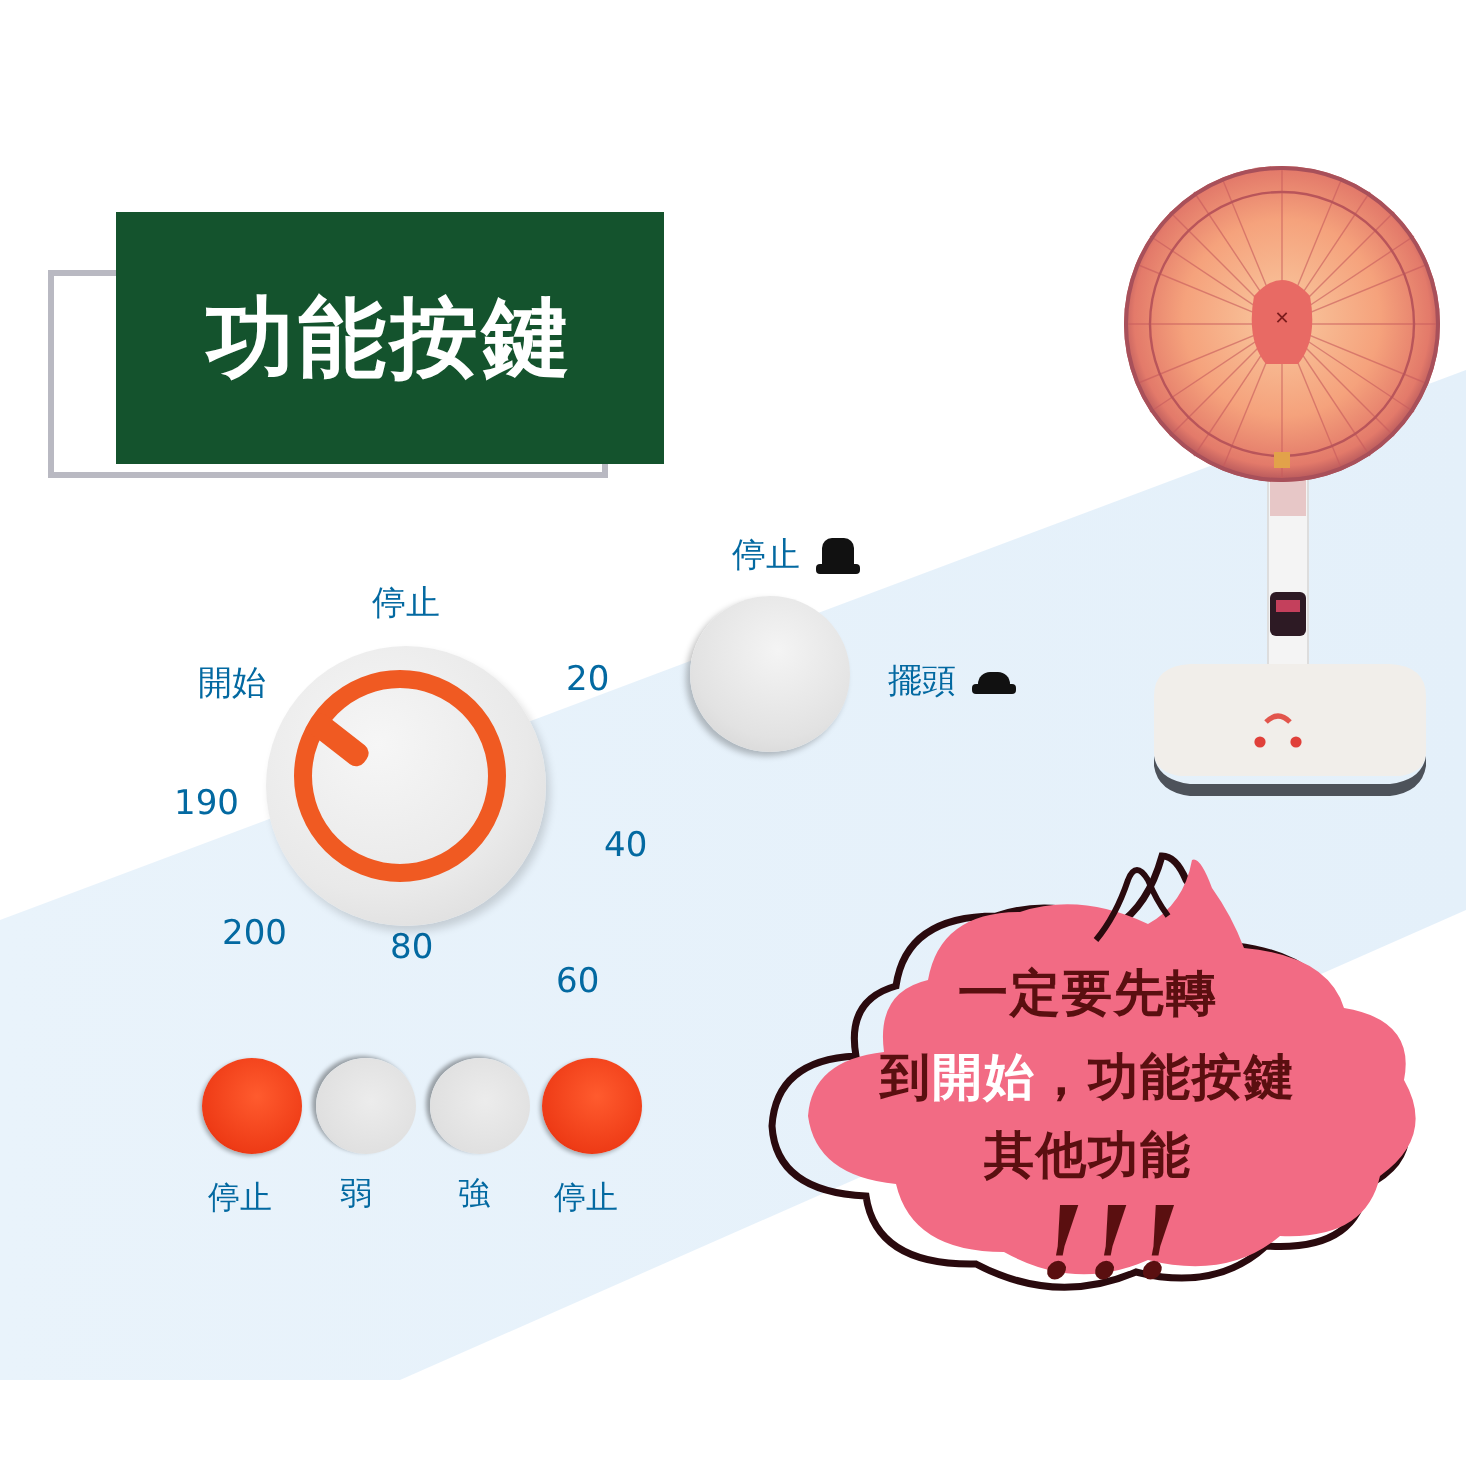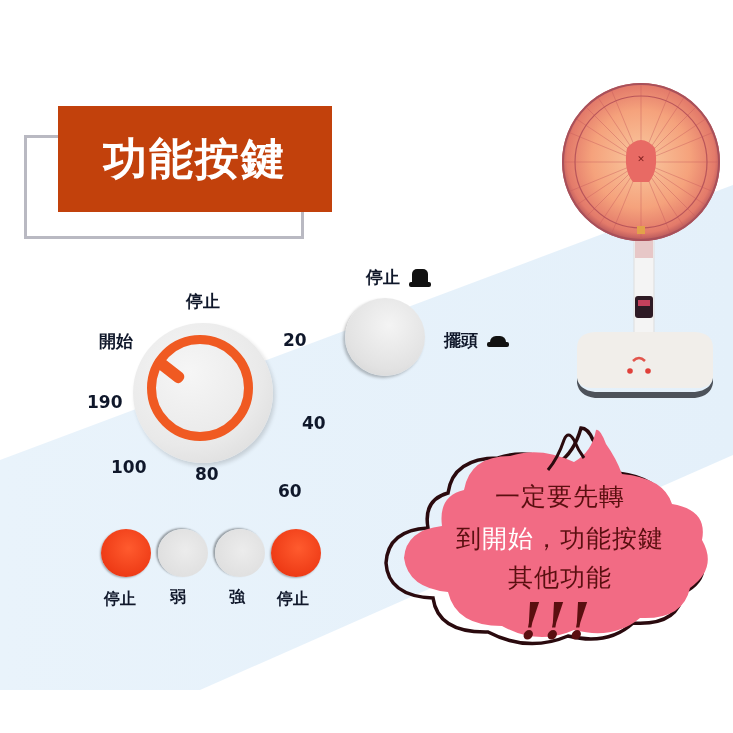--- a/index.html
+++ b/index.html
@@ -2,24 +2,24 @@
 <html><head>
 <meta charset="utf-8">
 <style>
   html, body { margin:0; padding:0; }
   body { width:733px; height:733px; position:relative; overflow:hidden; background:#ffffff;
          font-family:"DejaVu Sans","Liberation Sans",sans-serif; color:#1a1a1a; }
   .abs { position:absolute; }
   .bg-band { position:absolute; left:0; top:0; width:733px; height:733px; }
   
   .hdr-outline { left:24px; top:135px; width:274px; height:98px; border:3px solid #b9b9c2; background:#fff; }
-  .hdr-box { left:58px; top:106px; width:274px; height:106px; background:#c2410c; display:flex; align-items:center; justify-content:center; }
+  .hdr-box { left:58px; top:106px; width:274px; height:126px; background:#14532d; display:flex; align-items:center; justify-content:center; }
   .hdr-title { color:#ffffff; font-family:"DejaVu Serif","Liberation Serif",serif; font-weight:bold; font-size:44px; letter-spacing:2px; }
   
-  .lbl { position:absolute; font-size:17px; font-weight:bold; color:#0f172a; white-space:nowrap; }
+  .lbl { position:absolute; font-size:17px; font-weight:normal; color:#0369a1; white-space:nowrap; }
   .lbl-sm { font-size:16px; }
   
   .dial { left:133px; top:323px; width:140px; height:140px; border-radius:50%;
           background:radial-gradient(circle at 40% 35%, #f6f6f6 0%, #e9e9e9 60%, #d6d6d6 100%);
           box-shadow: 2px 3px 4px rgba(0,0,0,0.15); }
   .dial-ring { position:absolute; left:14px; top:12px; width:106px; height:106px; border-radius:50%;
                border:9px solid #f05a22; box-sizing:border-box; }
   .dial-pointer { position:absolute; left:22px; top:33px; width:34px; height:12px; background:#f05a22; border-radius:5px;
                   transform-origin:4px 6px; transform:rotate(38deg); }
   
@@ -29,21 +29,21 @@
   
   .push-icon { display:inline-block; position:relative; vertical-align:middle; margin-left:3px; }
   .push-icon .cap { position:absolute; left:3px; right:3px; top:0; bottom:4px; background:#111; border-radius:5px 5px 0 0; }
   .push-icon .base { position:absolute; left:0; right:0; bottom:0; height:5px; background:#111; border-radius:2px; }
   
   .rbtn { position:absolute; width:50px; height:48px; border-radius:50%; }
   .rbtn.red { background:radial-gradient(circle at 55% 40%, #ff5b2e 0%, #ee3b16 70%, #c7290c 100%); box-shadow:-1px 1px 2px rgba(0,0,0,0.3); }
   .rbtn.grey { background:radial-gradient(circle at 55% 45%, #ececec 0%, #e0e0e0 70%, #c9c9c9 100%); box-shadow:-2px -1px 2px rgba(0,0,0,0.35); }
   
   .cloud-svg { position:absolute; left:378px; top:418px; }
-  .cloud-text { position:absolute; left:420px; width:280px; text-align:center; font-size:25px; color:#5a0f10; font-weight:normal; letter-spacing:1px; }
+  .cloud-text { position:absolute; left:404px; width:280px; text-align:center; font-size:25px; color:#5a0f10; font-weight:bold; letter-spacing:1px; }
   .cloud-text .hl { color:#ffffff; }
   .bang { position:absolute; left:520px; top:592px; font-family:"DejaVu Serif","Liberation Serif",serif; font-style:italic; font-weight:bold; font-size:50px; color:#5a0f10; letter-spacing:2px; }
   
   .fan { left:555px; top:78px; width:180px; height:330px; }
 </style>
 </head>
 <body>
 
 <svg class="bg-band" viewBox="0 0 733 733">
   <defs>
@@ -59,21 +59,21 @@
 <div class="abs hdr-box">
   <span class="hdr-title">功能按鍵</span>
 </div>
 
 <span class="lbl" style="left:186px;top:290px;">停止</span>
 <span class="lbl" style="left:99px;top:330px;">開始</span>
 <span class="lbl" style="left:283px;top:330px;">20</span>
 <span class="lbl" style="left:302px;top:391px;margin-top:22px;">40</span>
 <span class="lbl" style="left:278px;top:457px;margin-top:24px;">60</span>
 <span class="lbl" style="left:195px;top:464px;">80</span>
-<span class="lbl" style="left:111px;top:457px;">100</span>
+<span class="lbl" style="left:111px;top:457px;">200</span>
 <span class="lbl" style="left:87px;top:392px;">190</span>
 
 <div class="abs dial">
   <div class="dial-ring"></div>
   <div class="dial-pointer"></div>
 </div>
 
 <span class="lbl" style="left:366px;top:266px;">
   <span>停止</span>
   <span class="push-icon" style="width:22px;height:18px;"><span class="cap"></span><span class="base"></span></span>

